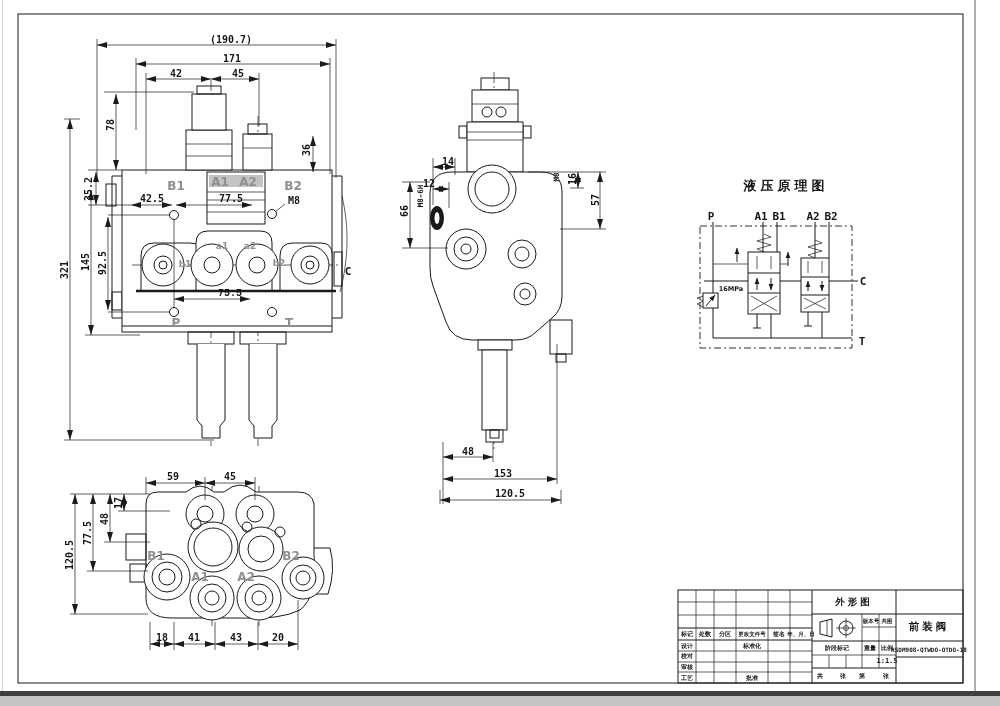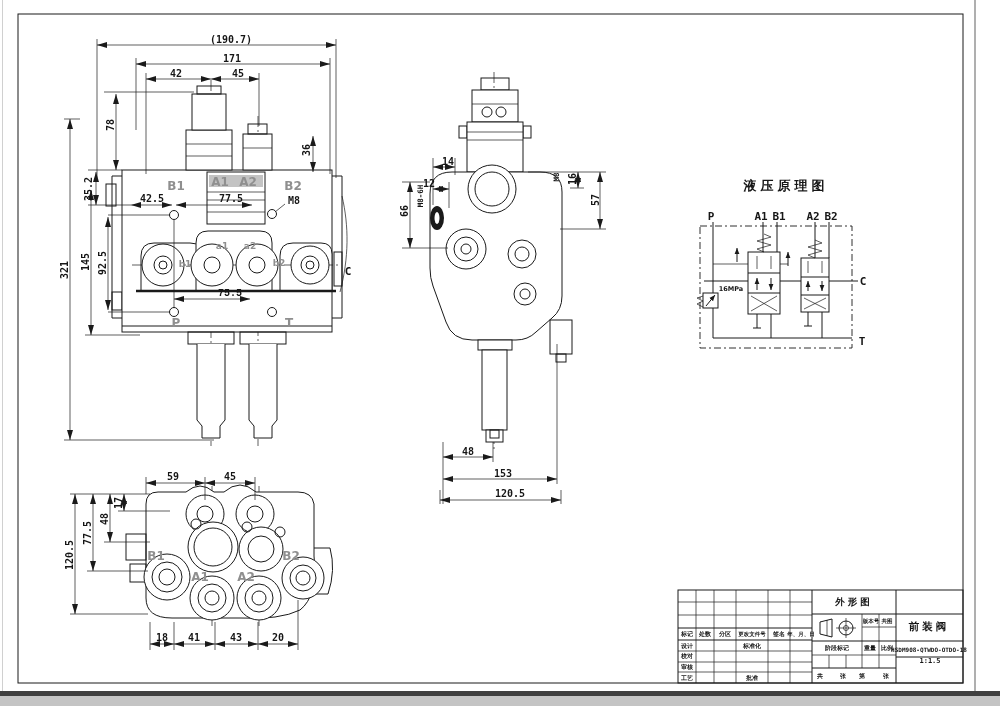--- a/index.html
+++ b/index.html
@@ -318,21 +318,21 @@
     <circle class="s thin" cx="846" cy="628" r="2.5"></circle>
     <line class="s thin" x1="836" y1="628" x2="856" y2="628"></line>
     <line class="s thin" x1="846" y1="618" x2="846" y2="638"></line>
   </g>
 </svg>
 
 <div id="labels">
   <div class="lbl tbt" style="left:854px;top:602px">外形图</div>
   <div class="lbl tbp" style="left:929px;top:627px">前装阀</div>
   <div class="lbl tbn" style="left:929px;top:649px">HSDM908-QTWDO-OTDO-18</div>
-  <div class="lbl tbs" style="left:930px;top:661px">1:1.5</div>
+  <div class="lbl tbs" style="left:887px;top:661px">1:1.5</div>
 <div class="lbl" style="left: 231px; top: 39px; transform: translate(-50%, -50%);">(190.7)</div>
       <div class="lbl" style="left: 232px; top: 58px; transform: translate(-50%, -50%);">171</div>
       <div class="lbl" style="left: 176px; top: 73px; transform: translate(-50%, -50%);">42</div>
       <div class="lbl" style="left: 238px; top: 73px; transform: translate(-50%, -50%);">45</div>
       <div class="lbl" style="left: 110px; top: 125px; transform: translate(-50%, -50%) rotate(-90deg);">78</div>
       <div class="lbl" style="left: 88px; top: 189px; transform: translate(-50%, -50%) rotate(-90deg);">35.2</div>
       <div class="lbl" style="left: 152px; top: 198px; transform: translate(-50%, -50%);">42.5</div>
       <div class="lbl" style="left: 231px; top: 198px; transform: translate(-50%, -50%);">77.5</div>
       <div class="lbl" style="left: 294px; top: 200px; transform: translate(-50%, -50%);">M8</div>
       <div class="lbl" style="left: 306px; top: 150px; transform: translate(-50%, -50%) rotate(-90deg);">36</div>

